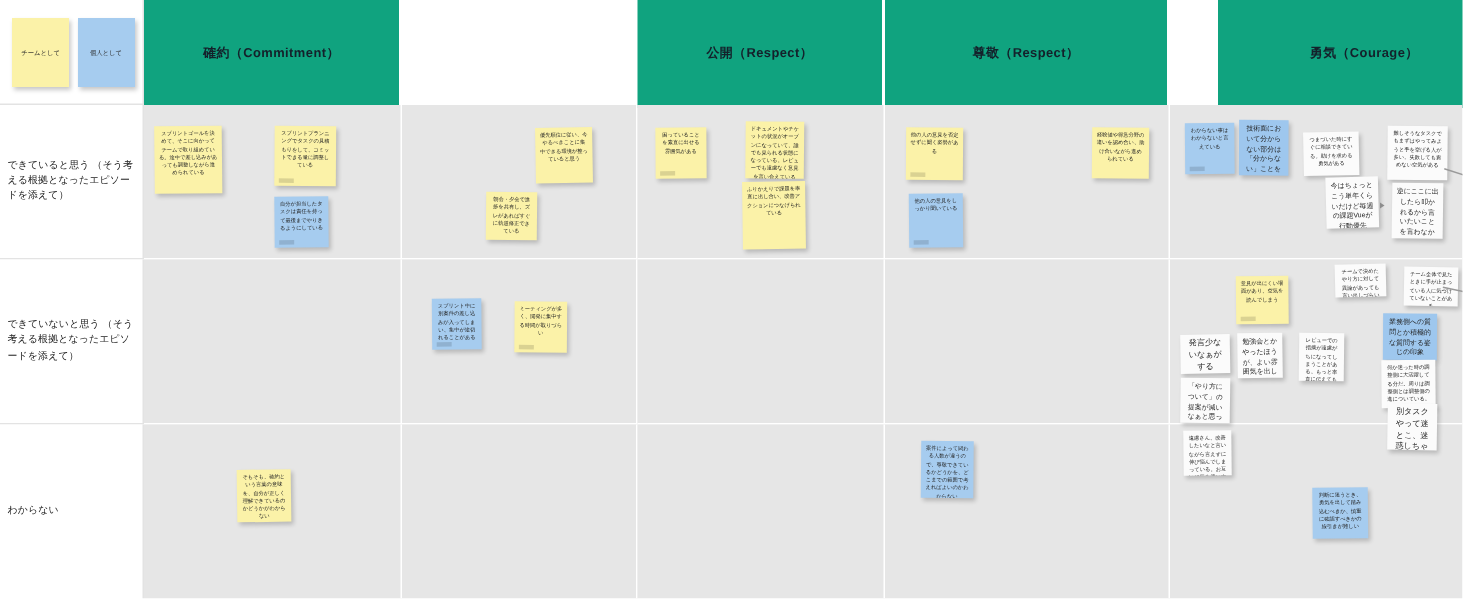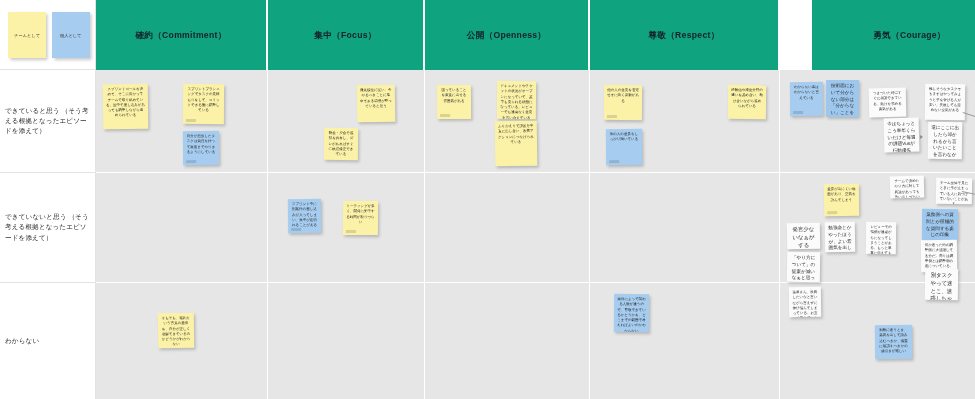--- a/index.html
+++ b/index.html
@@ -50,25 +50,22 @@
       <span>チームとして</span>
     </div>
     <div class="legend blue" style="left:52px;top:12px;">
       <span>個人として</span>
     </div>
   </div>
 
   <div class="colhead" style="left:96px;width:172px;">
       <span>確約（Commitment）</span>
     </div>
-  <div class="colhead" style="left:268px;width:157px;">
-      <span>集中（Focus）</span>
-    </div>
   <div class="colhead" style="left:425px;width:165px;">
-      <span>公開（Openness）</span>
+      <span>公開（Respect）</span>
     </div>
   <div class="colhead" style="left:590px;width:190px;text-align:center;">
       <span>尊敬（Respect）</span>
     </div>
   <div class="colhead" style="left:812px;width:195px;border-right:none;">
       <span>勇気（Courage）</span>
     </div>
 
   <div class="rowhead" style="top:70px;height:103px;">
       <span>できていると思う

